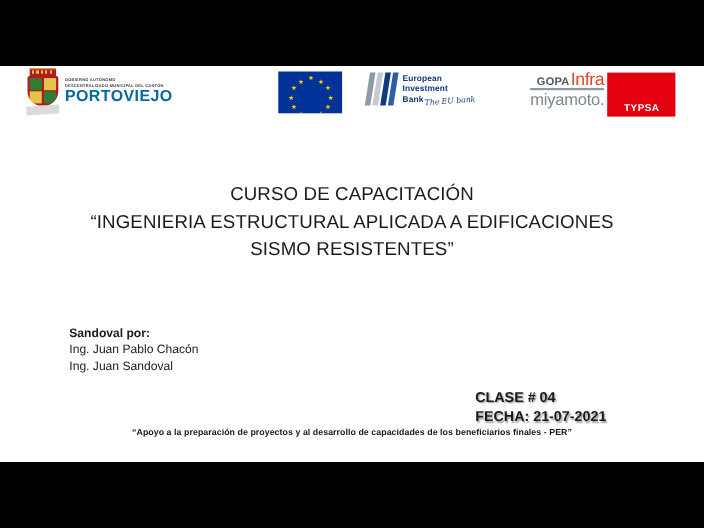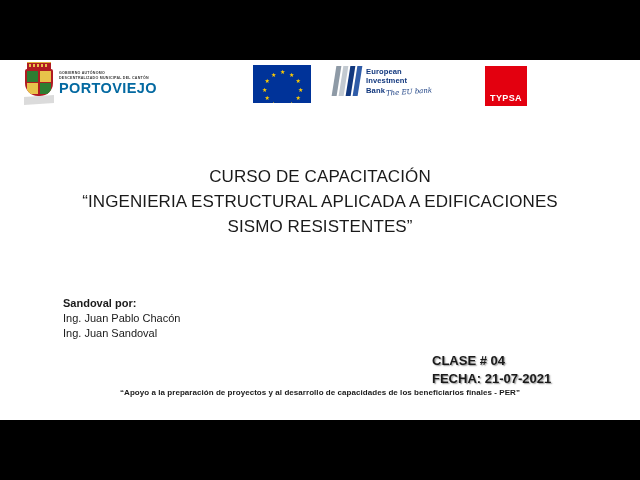--- a/index.html
+++ b/index.html
@@ -214,21 +214,21 @@
   .miyamoto-word {
     font-size: 15px;
     color: #7c878f;
     letter-spacing: -.2px;
     line-height: 1;
     margin-top: 1px;
   }
   #typsa-box {
     margin-left: 3px;
     margin-top: 1px;
-    width: 42px;
+    width: 62px;
     height: 40px;
     background: #e3000f;
     position: relative;
   }
   #typsa-box span {
     position: absolute;
     left: 0; right: 0;
     bottom: 3px;
     text-align: center;
     color: #ffffff;
@@ -353,20 +353,28 @@
         </div>
         <div id="eib-words">
           <div>European</div>
           <div>Investment</div>
           <div>Bank</div>
         </div>
         <div id="eib-tag">The EU bank</div>
       </div>
 
       <div id="consortium-logo">
+        <div id="gopa-stack">
+          <div class="gopa-row">
+            <span class="gopa-word">GOPA</span>
+            <span class="infra-word">Infra</span>
+          </div>
+          <div class="gopa-rule"></div>
+          <div class="miyamoto-word">miyamoto.</div>
+        </div>
         <div id="typsa-box">
           <span>TYPSA</span>
         </div>
       </div>
 
     </div>
 
     <div id="title-block">
       <div class="tline">CURSO DE CAPACITACIÓN</div>
       <div class="tline">“INGENIERIA ESTRUCTURAL APLICADA A EDIFICACIONES</div>

